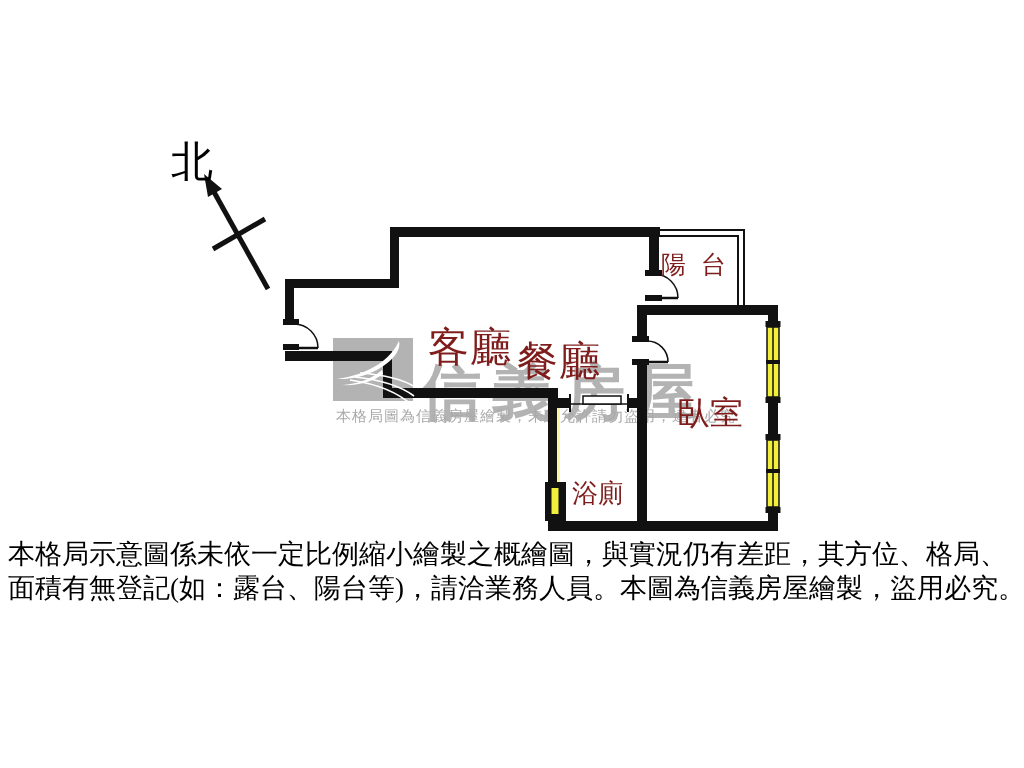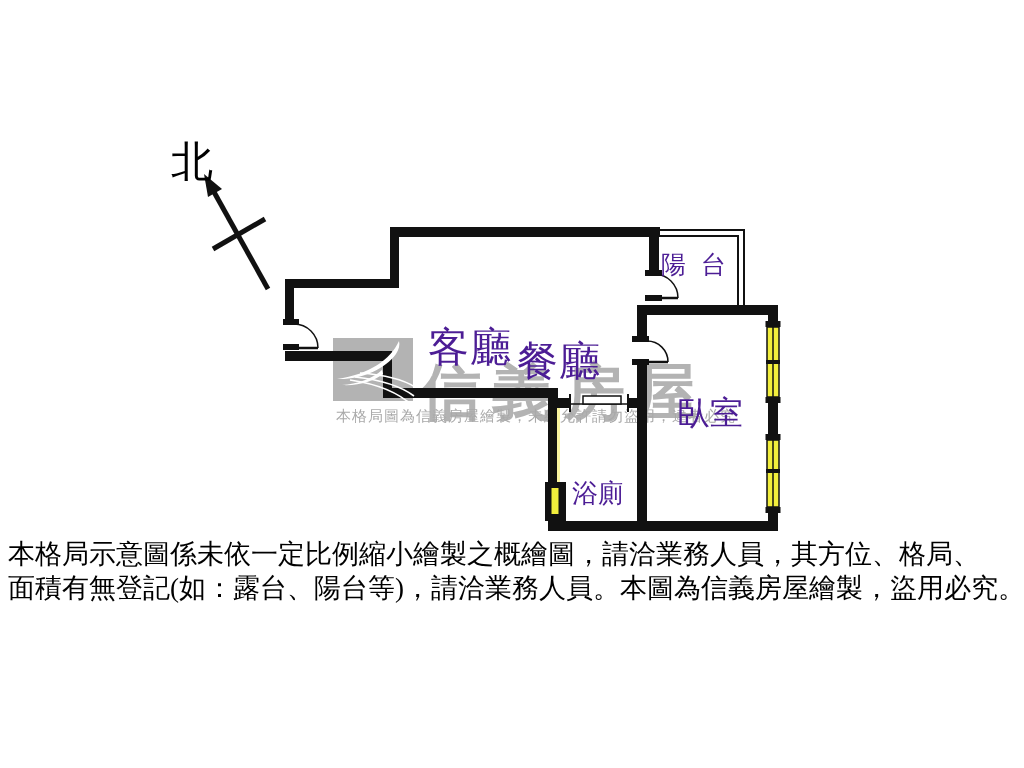--- a/index.html
+++ b/index.html
@@ -13,21 +13,21 @@
     left:420px;top:352px;font-size:61px;font-weight:bold;
     letter-spacing:11px;color:#b3b3b3;z-index:1;
   }
   .wm-notice{
     left:336px;top:407px;font-size:15px;letter-spacing:1px;
     color:#a9a9a9;z-index:1;font-family:"Liberation Sans","DejaVu Sans",sans-serif;
   }
   
   svg.plan{position:absolute;left:0;top:0;z-index:2;}
   
-  .room-label{color:#4c1d95;z-index:3;line-height:1;}
+  .room-label{color:#7f1d1d;z-index:3;line-height:1;}
   .lbl-living {left:404px;top:327px;font-size:41px;letter-spacing:1px;margin-left:24px;}
   .lbl-dining {left:517px;top:341px;font-size:41px;letter-spacing:1px;}
   .lbl-balcony{left:661px;top:252px;font-size:25px;letter-spacing:15px;}
   .lbl-bedroom{left:677px;top:397px;font-size:33px;}
   .lbl-bath   {left:572px;top:444px;font-size:26px;margin-top:37px;}
   .lbl-north  {left:171px;top:134px;font-size:42px;z-index:3;}
   
   .disclaimer{
     left:8px;top:537px;z-index:3;color:#000;
     font-size:27px;line-height:34px;white-space:nowrap;
@@ -140,17 +140,17 @@
 
   <div class="abs lbl-north">北</div>
 
   <div class="abs room-label lbl-living">客廳</div>
   <div class="abs room-label lbl-dining">餐廳</div>
   <div class="abs room-label lbl-balcony">陽台</div>
   <div class="abs room-label lbl-bedroom">臥室</div>
   <div class="abs room-label lbl-bath">浴廁</div>
 
   <div class="abs disclaimer">
-    <div>本格局示意圖係未依一定比例縮小繪製之概繪圖，請洽業務人員，其方位、格局、</div>
+    <div>本格局示意圖係未依一定比例縮小繪製之概繪圖，與實況仍有差距，其方位、格局、</div>
     <div>面積有無登記(如：露台、陽台等)，請洽業務人員。本圖為信義房屋繪製，盜用必究。</div>
   </div>
 
 </div>
 
 </body></html>

